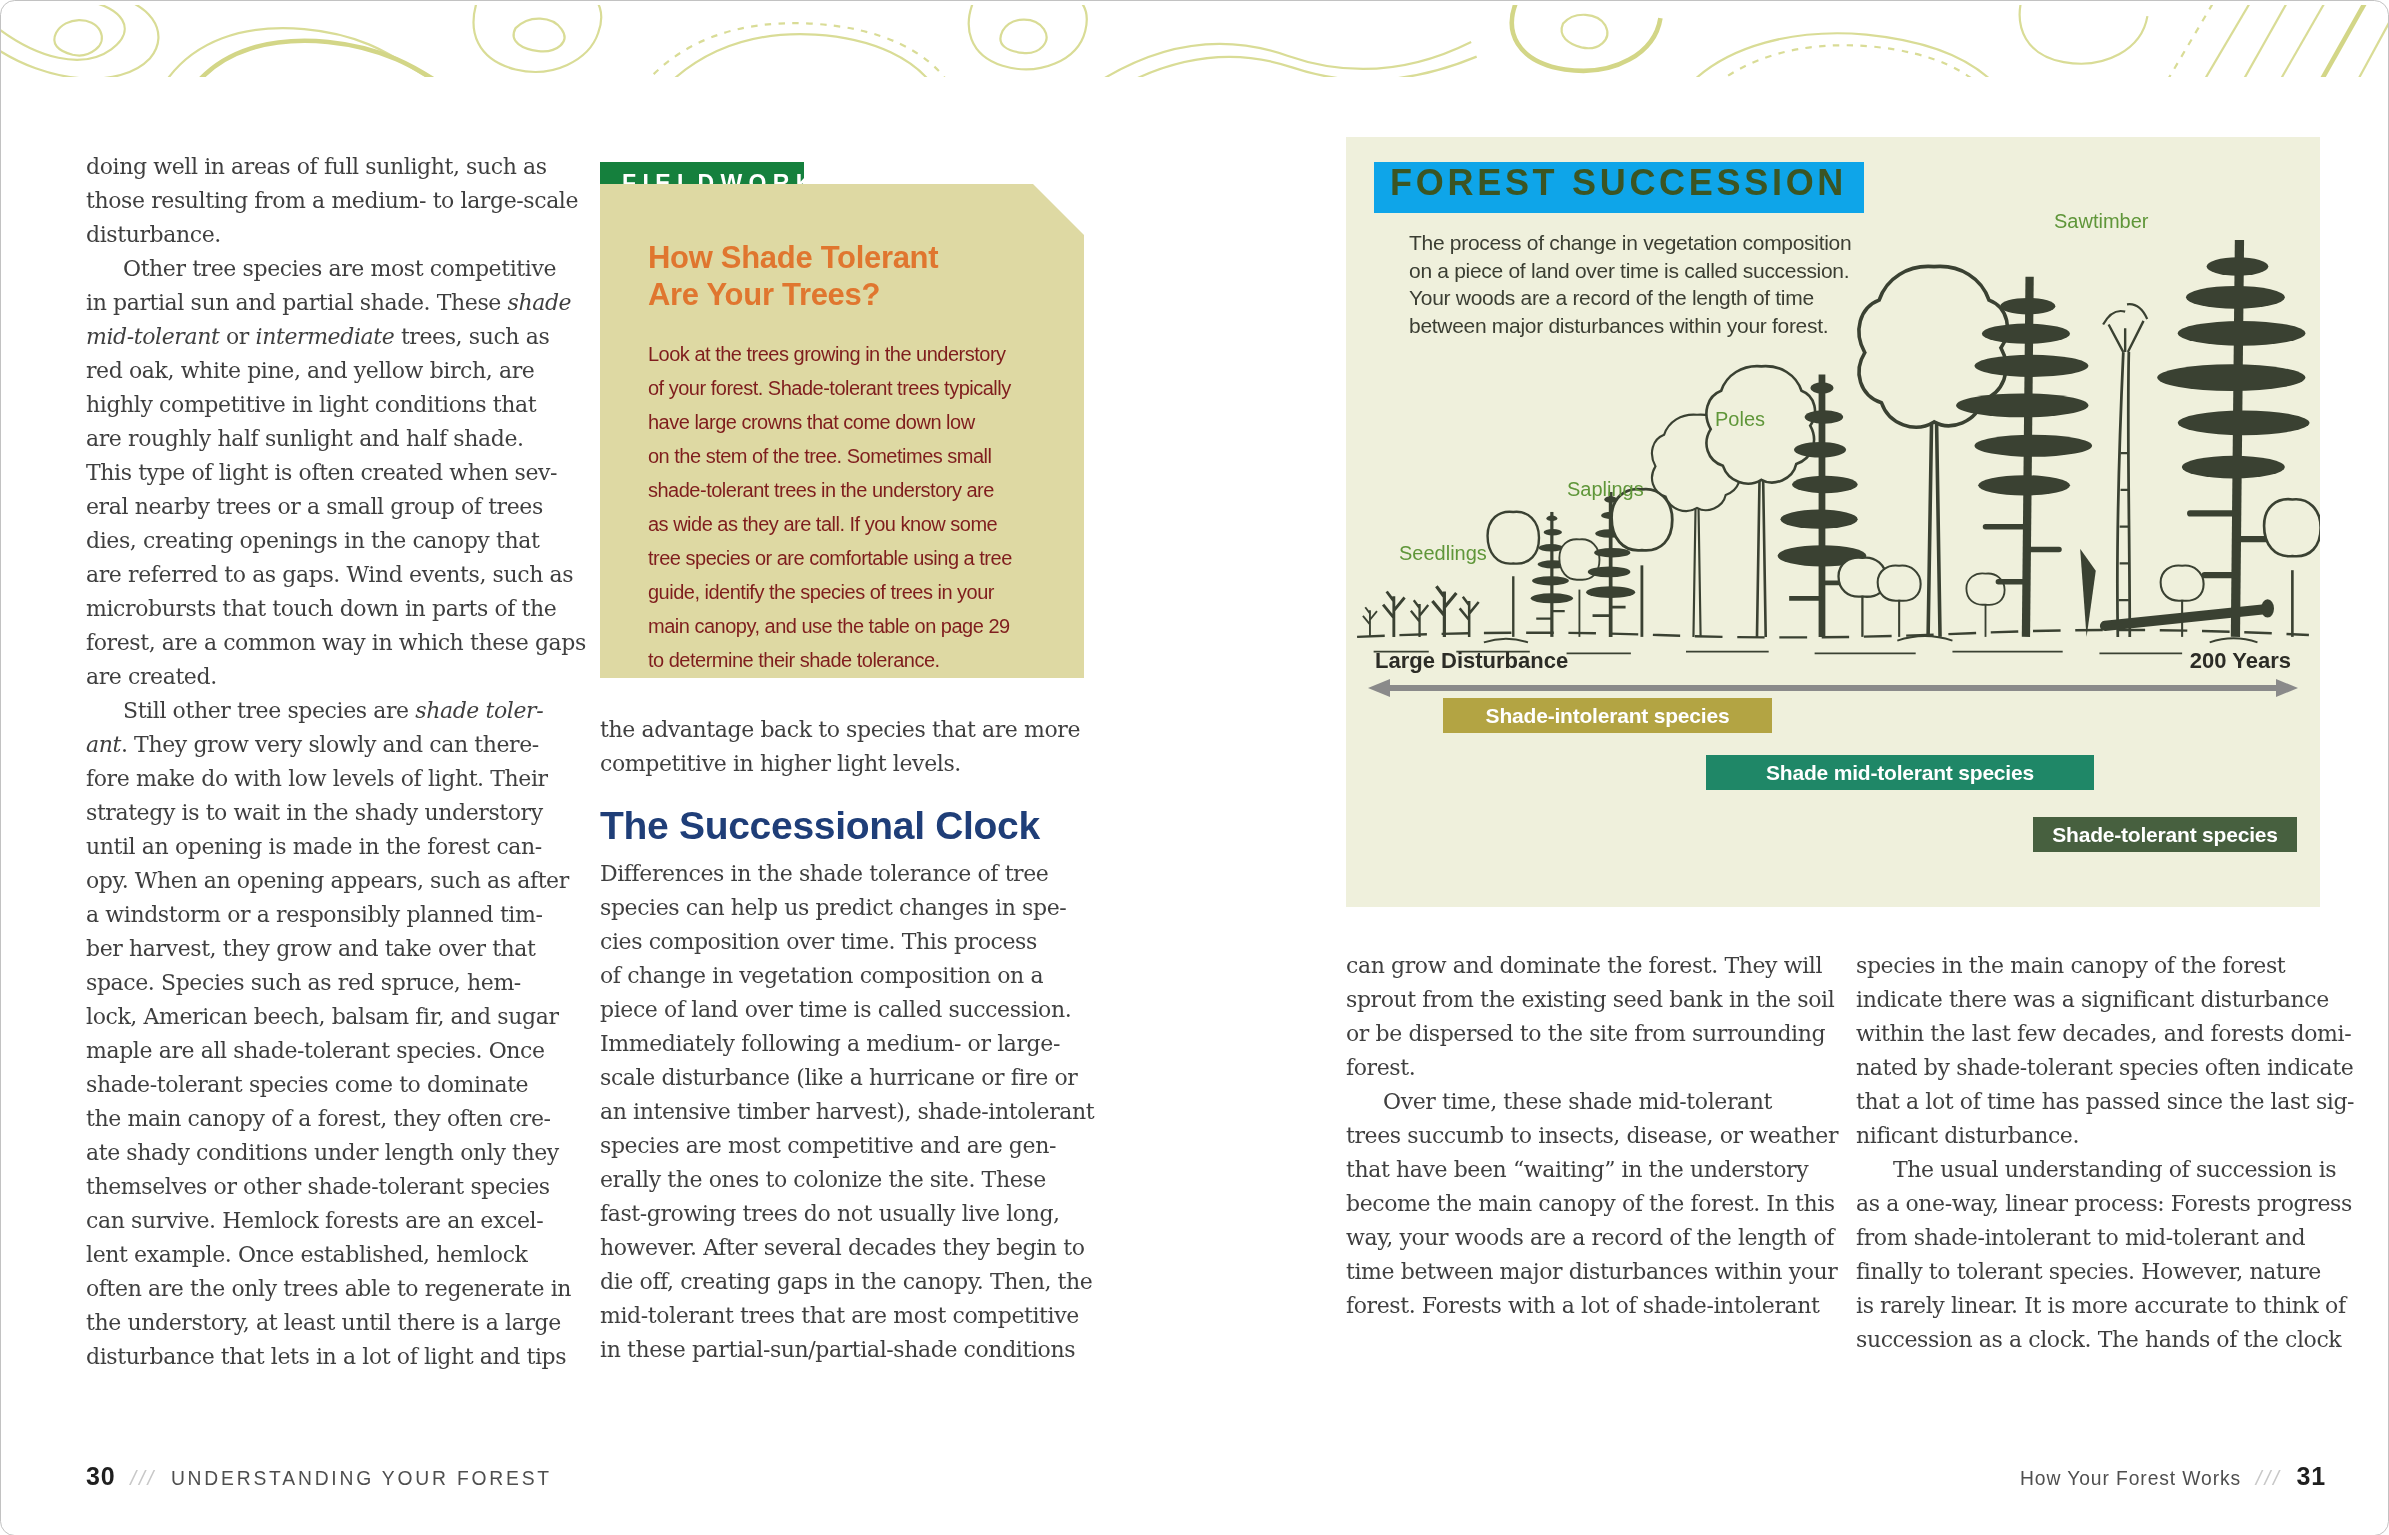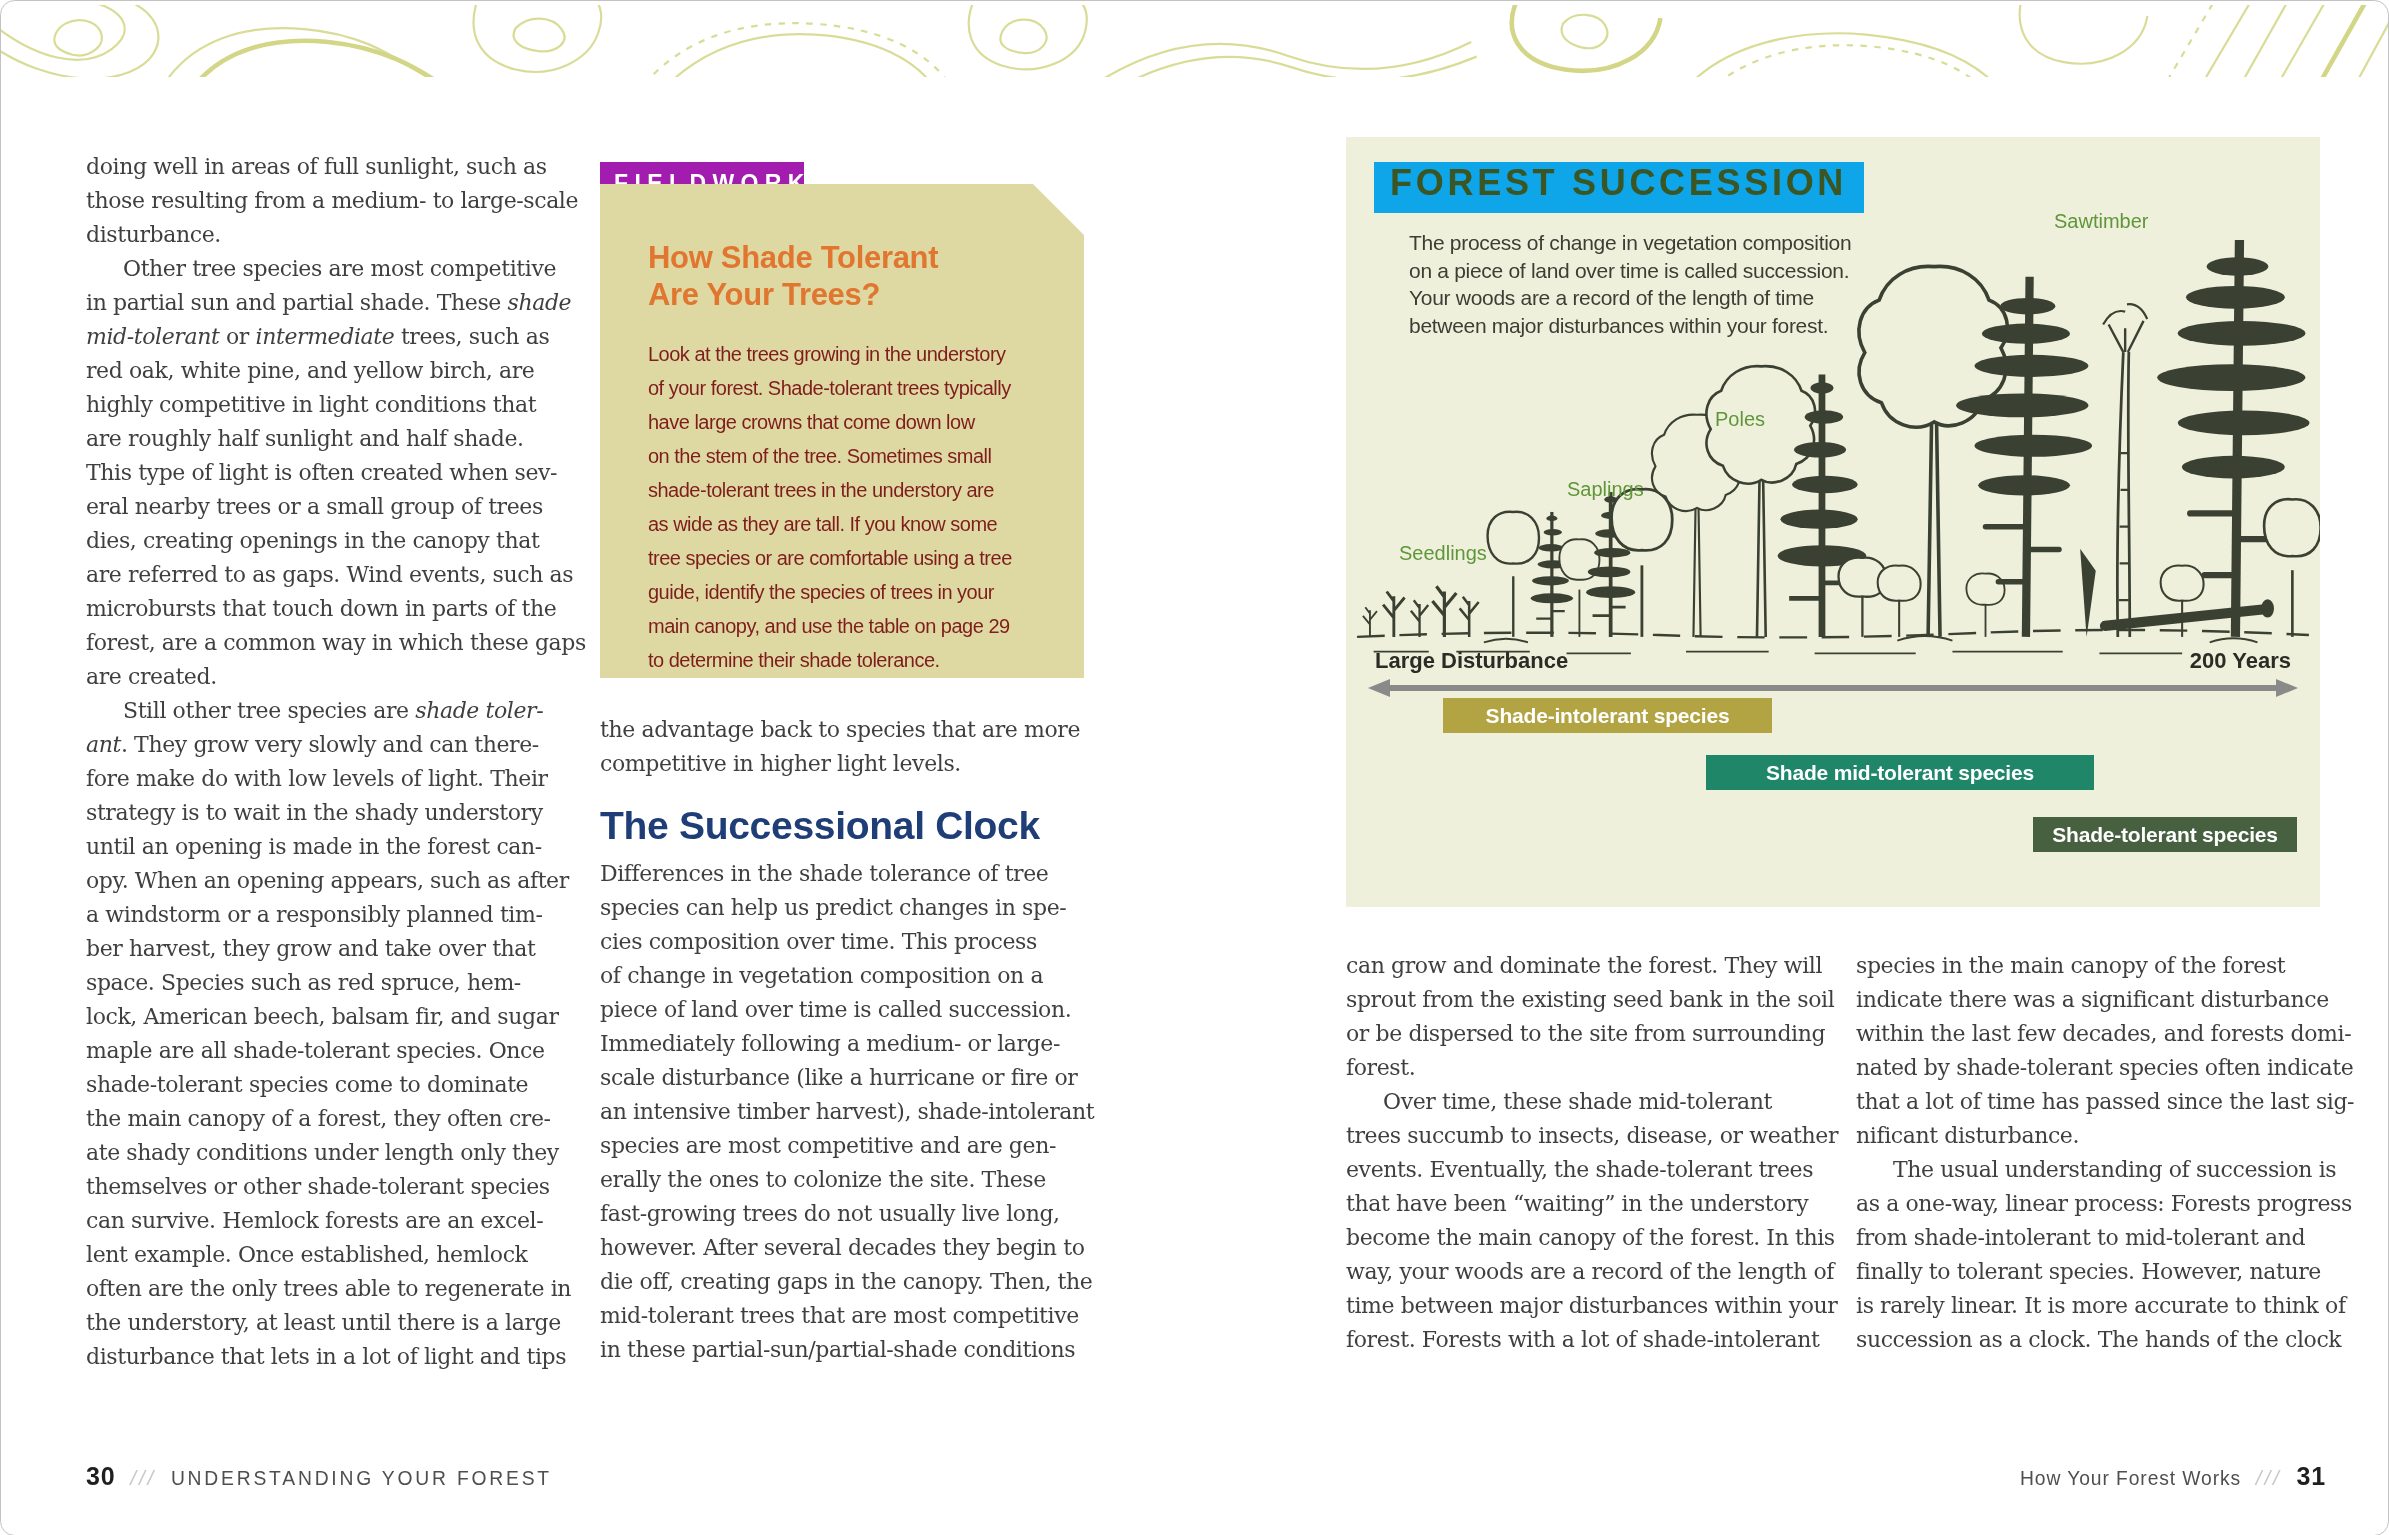--- a/index.html
+++ b/index.html
@@ -15,22 +15,22 @@
   .tp.thick{stroke-width:5; stroke:#d3d687;}
   .tp.dash{stroke-dasharray:7 8;}
   
   .sercol{position:absolute; color:#3f3f3f; font-family:"DejaVu Serif", serif;}
   .sercol .tl{font-size:22px; line-height:34px; white-space:nowrap; letter-spacing:-0.4px;}
   .tl.ind{padding-left:37px;}
   .tl em{font-style:italic;}
   
   .fw-tab{
     position:absolute; left:599px; top:161px; height:42px; width:204px; box-sizing:border-box;
-    background:#a21caf; color:#ffffff; font-weight:bold; font-size:23px; line-height:42px;
-    letter-spacing:6.4px; padding-left:14px;
+    background:#15803d; color:#ffffff; font-weight:bold; font-size:23px; line-height:42px;
+    letter-spacing:6.4px; padding-left:22px;
   }
   .fw-box{
     position:absolute; left:599px; top:183px; width:484px; height:494px; box-sizing:border-box;
     background:#ded9a3; padding:55px 27.6px 0 48px;
     clip-path:polygon(0 0, calc(100% - 51px) 0, 100% 51px, 100% 100%, 0 100%);
   }
   .fw-title{color:#e0762f; font-weight:bold; font-size:31px; line-height:37px; letter-spacing:-0.3px;}
   .fw-body{margin-top:24px; color:#7f1d1d;}
   .fw-body .tl{font-size:20px; line-height:34px; letter-spacing:-0.5px; white-space:nowrap;}
   
@@ -310,21 +310,20 @@
     <div class="sbar b3">Shade-tolerant species</div>
   </div>
 
   <div class="sercol colA">
       <div class="tl">can grow and dominate the forest. They will</div>
       <div class="tl">sprout from the existing seed bank in the soil</div>
       <div class="tl">or be dispersed to the site from surrounding</div>
       <div class="tl">forest.</div>
       <div class="tl ind">Over time, these shade mid-tolerant</div>
       <div class="tl">trees succumb to insects, disease, or weather</div>
-      <div class="tl">events. Eventually, the shade-tolerant trees</div>
       <div class="tl">that have been “waiting” in the understory</div>
       <div class="tl">become the main canopy of the forest. In this</div>
       <div class="tl">way, your woods are a record of the length of</div>
       <div class="tl">time between major disturbances within your</div>
       <div class="tl">forest. Forests with a lot of shade-intolerant</div>
     </div>
   <div class="sercol colB">
       <div class="tl">species in the main canopy of the forest</div>
       <div class="tl">indicate there was a significant disturbance</div>
       <div class="tl">within the last few decades, and forests domi-</div>

